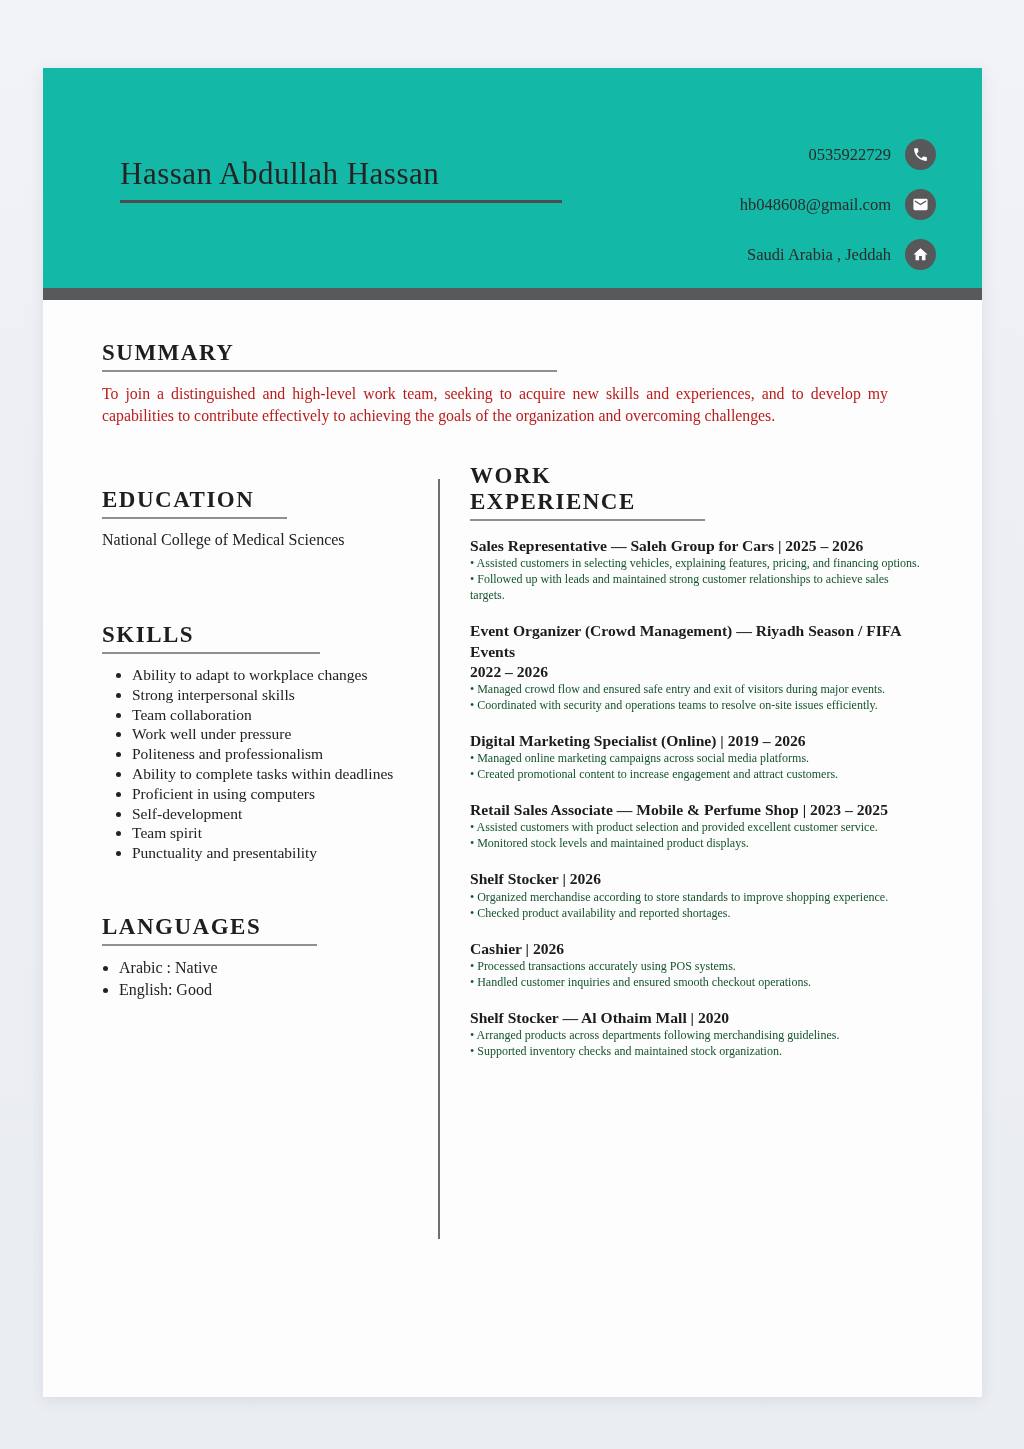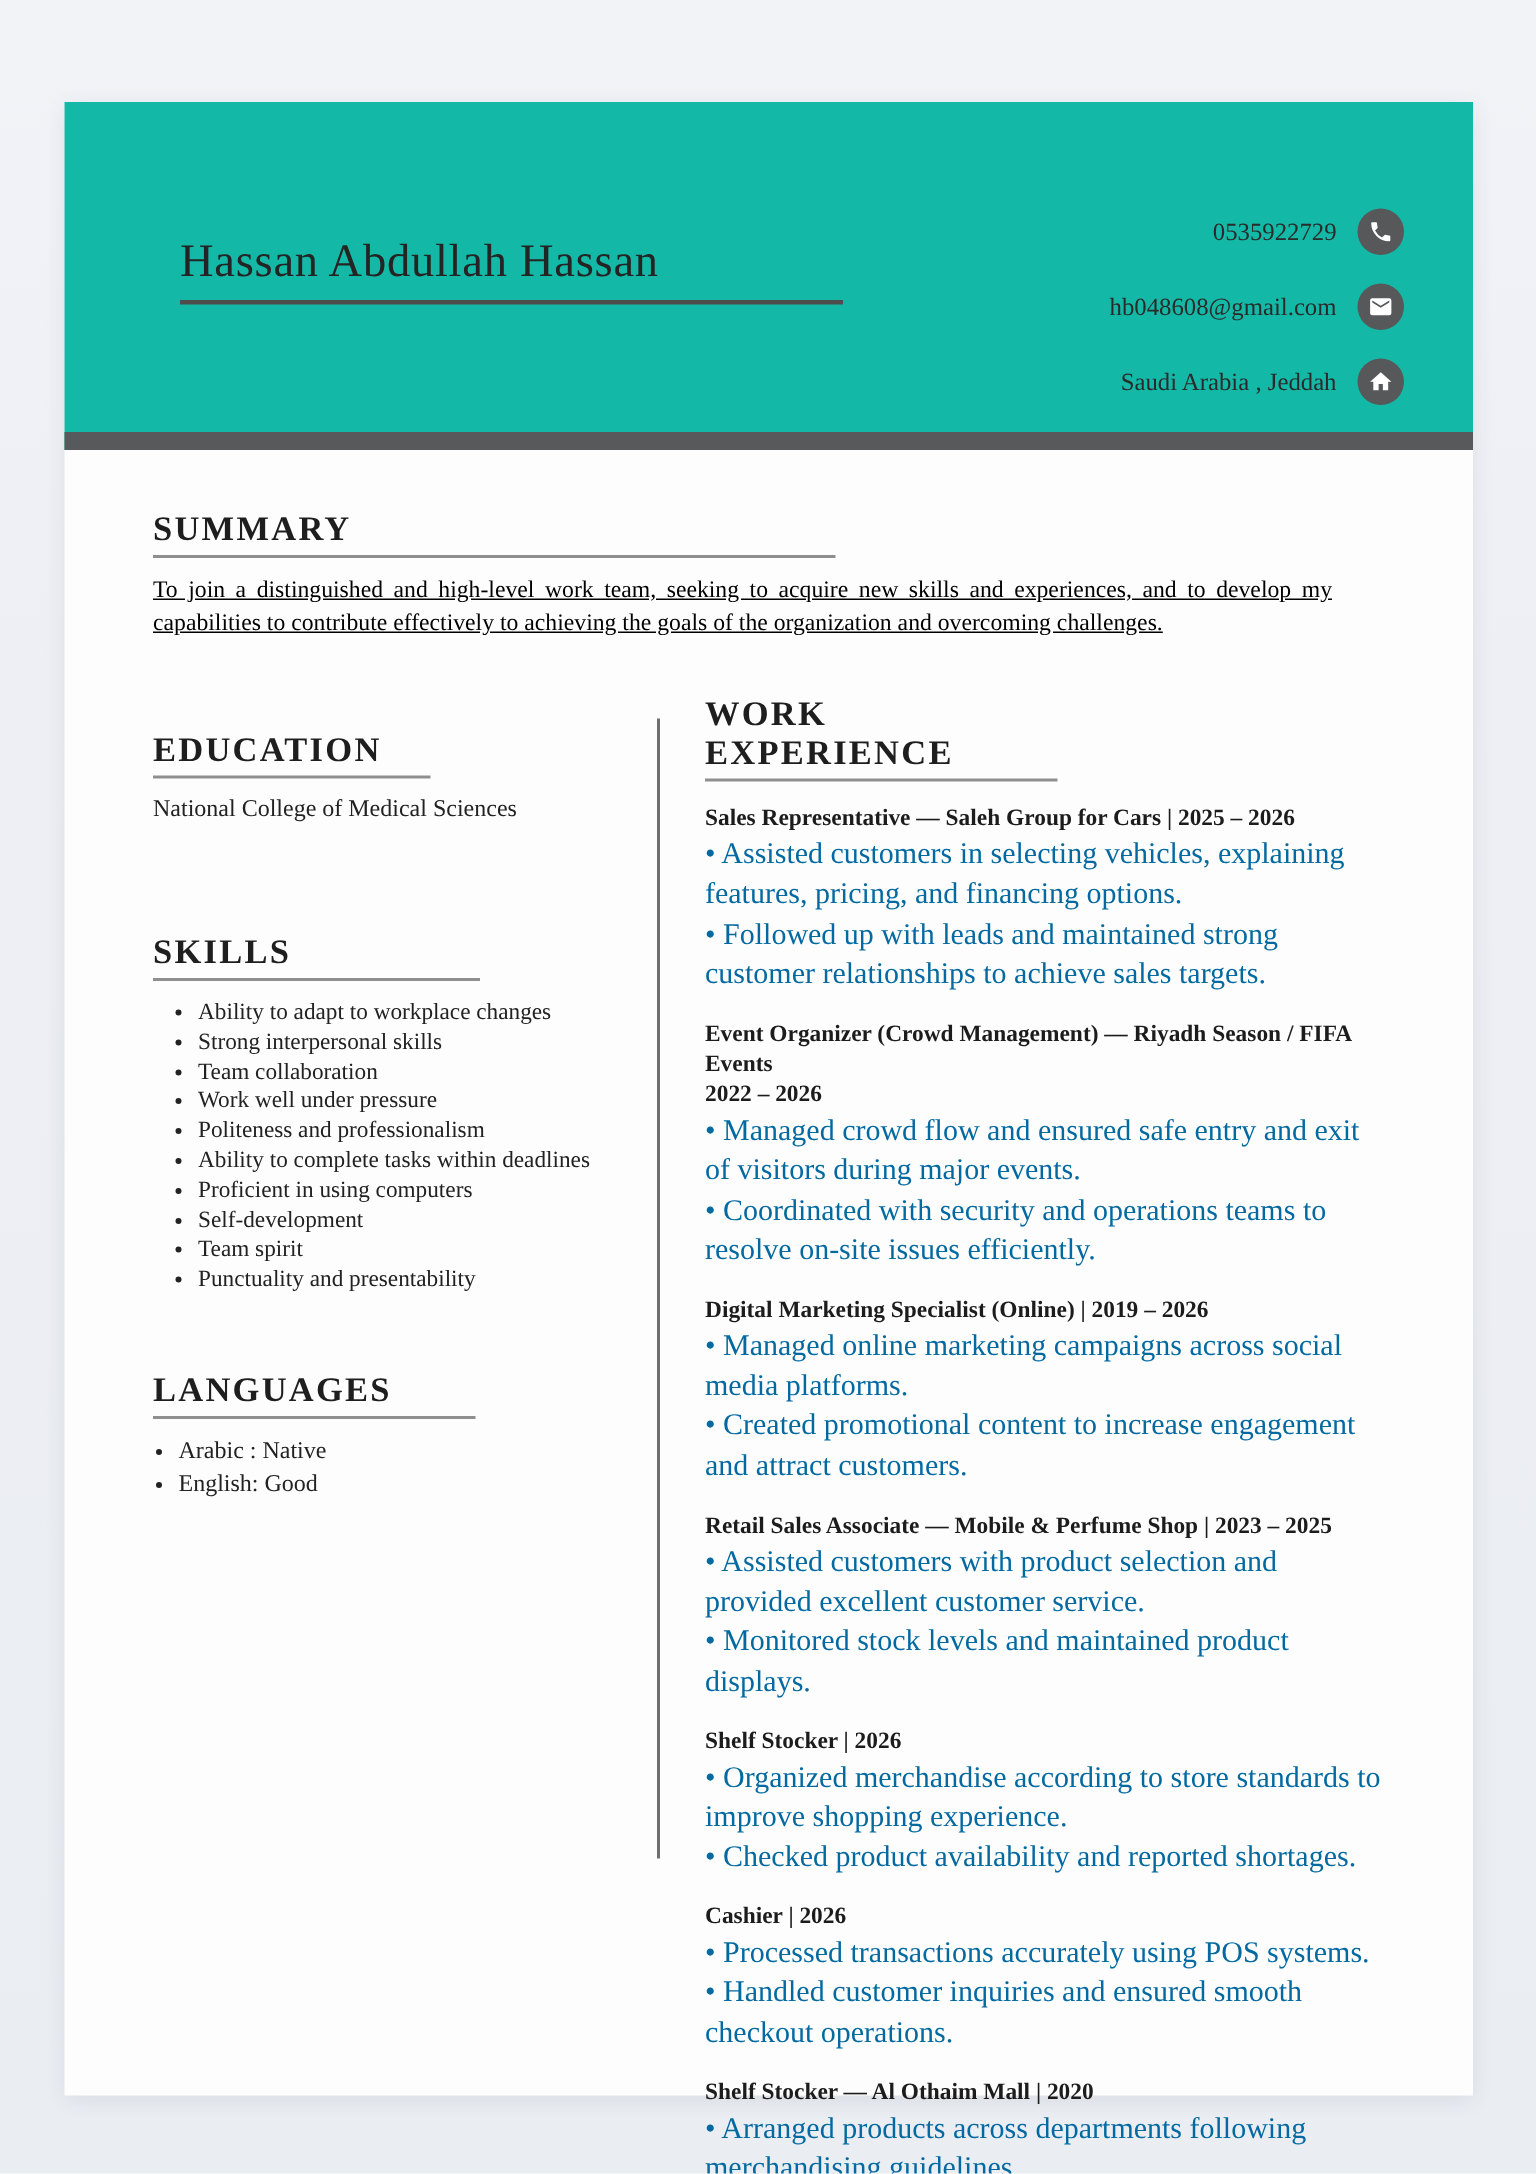--- a/index.html
+++ b/index.html
@@ -48,21 +48,21 @@
   .content { padding:0; }
   .section-title {
     margin:0; font-size:23px; font-weight:700;
     letter-spacing:1.5px; color:#1e1e1e;
     padding-bottom:4px; border-bottom:2px solid #8f8f8f;
   }
   .summary-block { margin:40px 54px 0 59px; }
   .summary-block .section-title { width:455px; }
   .summary-text {
     margin:11px 0 0; width:786px;
-    font-size:15.8px; line-height:1.4; text-align:justify; color:#000000;text-decoration:underline;
+    font-size:15.8px; line-height:1.4; text-align:justify; color:#b91c1c;
   }
   .columns { position:relative; margin-top:36px; padding-left:59px; display:flex; }
   .col-left { width:336px; flex:none; }
   .col-divider {
     position:absolute; left:395px; top:16px;
     width:2px; height:760px; background:#6f6f6f;
   }
   .col-right { margin-left:32px; width:452px; }
   
   .edu-title { width:185px;margin-top:24px; }
@@ -75,21 +75,21 @@
   .lang-section { margin-top:52px; }
   .lang-title { width:215px; }
   .lang-list { margin:12px 0 0; padding-left:17px; }
   .lang-list li { font-size:16px; line-height:1.3; margin-bottom:1px; color:#222; }
   
   .work-title { width:235px; }
   .jobs { margin-top:15px; }
   .job { margin-bottom:17px; }
   .job-title { margin:0; font-size:15.6px; font-weight:700; color:#1c1c1c; line-height:1.3; }
   .job-date { margin:0; font-size:15.6px; font-weight:700; color:#1c1c1c; line-height:1.3; }
-  .bullet { margin:0; font-size:20px; line-height:1.33; color:#0369a1; }
+  .bullet { margin:0; font-size:12px; line-height:1.33; color:#14532d; }
   .bullet::before { content:"• "; }
 </style>
 </head>
 <body>
 
 <div class="page">
 
   <div class="header">
     <div class="name-wrap">
       <h1>Hassan Abdullah Hassan</h1>

